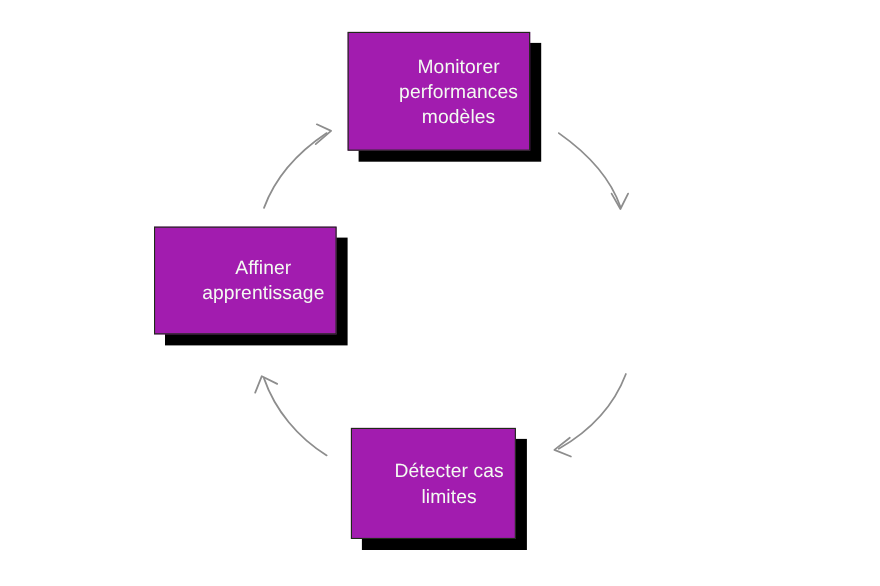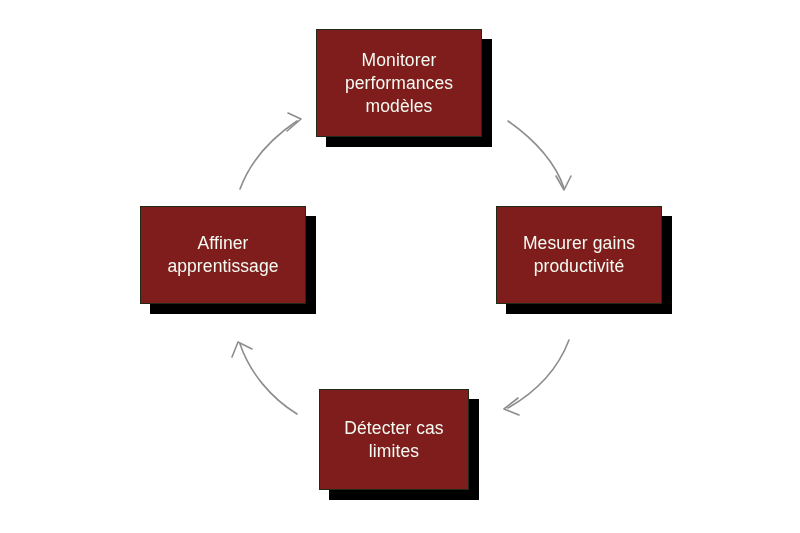--- a/index.html
+++ b/index.html
@@ -28,26 +28,26 @@
     width: 100%;
     height: 100%;
     background: #000000;
   }
   .node .face {
     position: absolute;
     left: 0;
     top: 0;
     width: 100%;
     height: 100%;
-    background: #7f1d1d;
+    background: #a21caf;
     border: 1.5px solid #1d2b17;
     box-sizing: border-box;
     display: flex;
     align-items: center;
-    justify-content: center;
+    justify-content: flex-end;
     text-align: center;
   }
   .node .label {
     color: #f4fbf2;
     font-size: 17.5px;
     line-height: 23px;
     font-weight: 400;
     letter-spacing: 0.1px;
     padding: 0 10px;
     white-space: pre-line;
@@ -101,27 +101,20 @@
 
   <div class="node" id="node-top">
     <div class="shadow"></div>
     <div class="face">
       <span class="label">Monitorer
 performances
 modèles</span>
     </div>
   </div>
 
-  <div class="node" id="node-right">
-    <div class="shadow"></div>
-    <div class="face">
-      <span class="label">Mesurer gains
-productivité</span>
-    </div>
-  </div>
 
   <div class="node" id="node-bottom">
     <div class="shadow"></div>
     <div class="face">
       <span class="label">Détecter cas
 limites</span>
     </div>
   </div>
 
   <div class="node" id="node-left">

